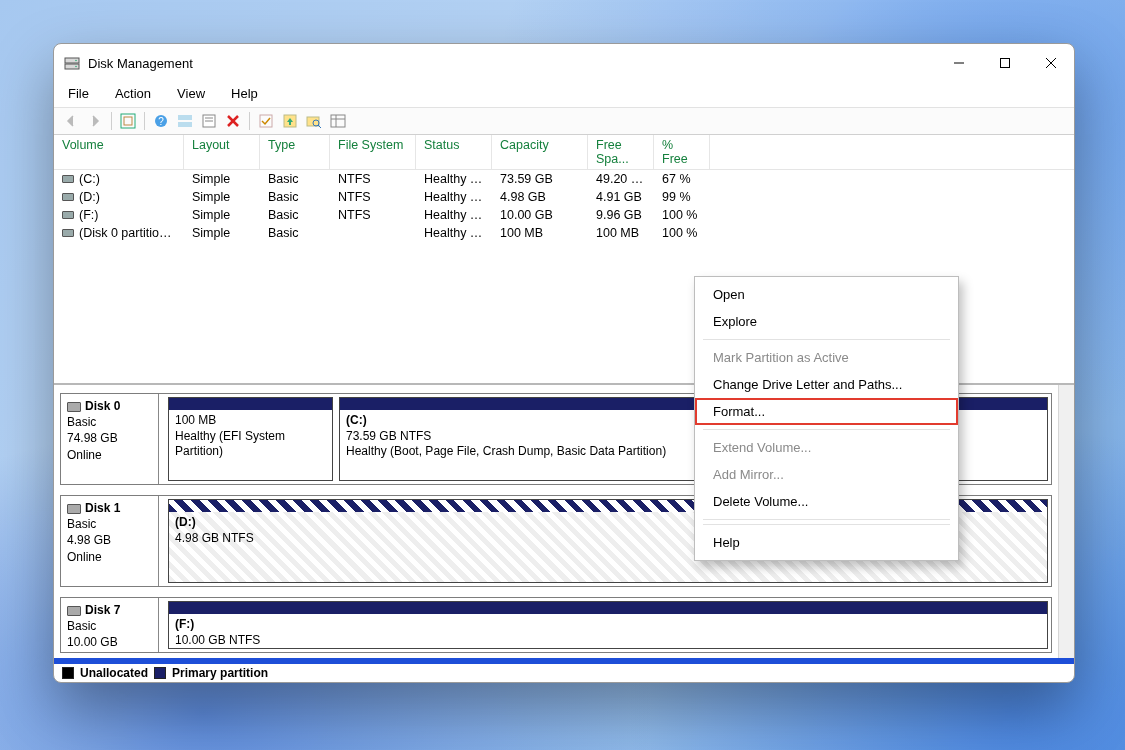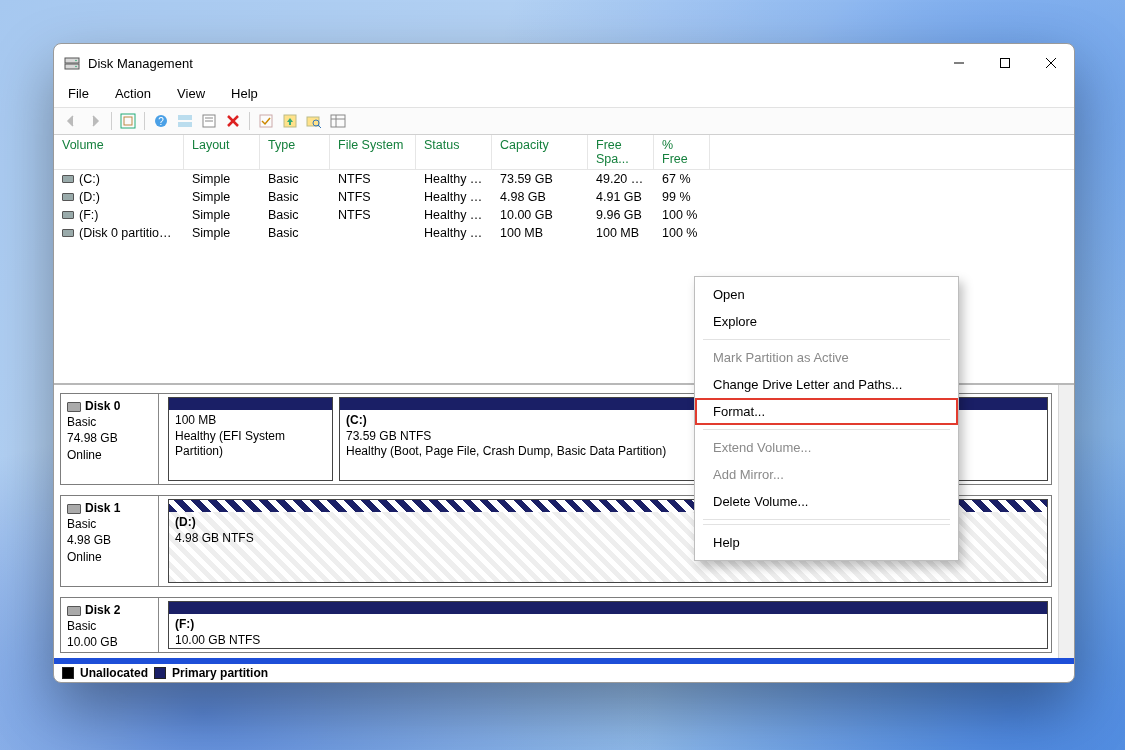--- a/index.html
+++ b/index.html
@@ -270,21 +270,21 @@
         <div class="parts">
           <div class="part hatch" style="flex:1">
             <div class="pbar hatched"></div>
             <div class="pbody"><b>(D:)</b><div>4.98 GB NTFS</div></div>
           </div>
         </div>
       </div>
 
       <div class="diskrow short">
         <div class="diskinfo">
-          <div class="dname"><span class="dnicon"></span><span>Disk 2</span></div>
+          <div class="dname"><span class="dnicon"></span><span>Disk 7</span></div>
           <div>Basic</div>
             <div>10.00 GB</div>
         </div>
         <div class="parts">
           <div class="part" style="flex:1">
             <div class="pbar"></div>
             <div class="pbody"><b>(F:)</b><div>10.00 GB NTFS</div></div>
           </div>
         </div>
       </div>

